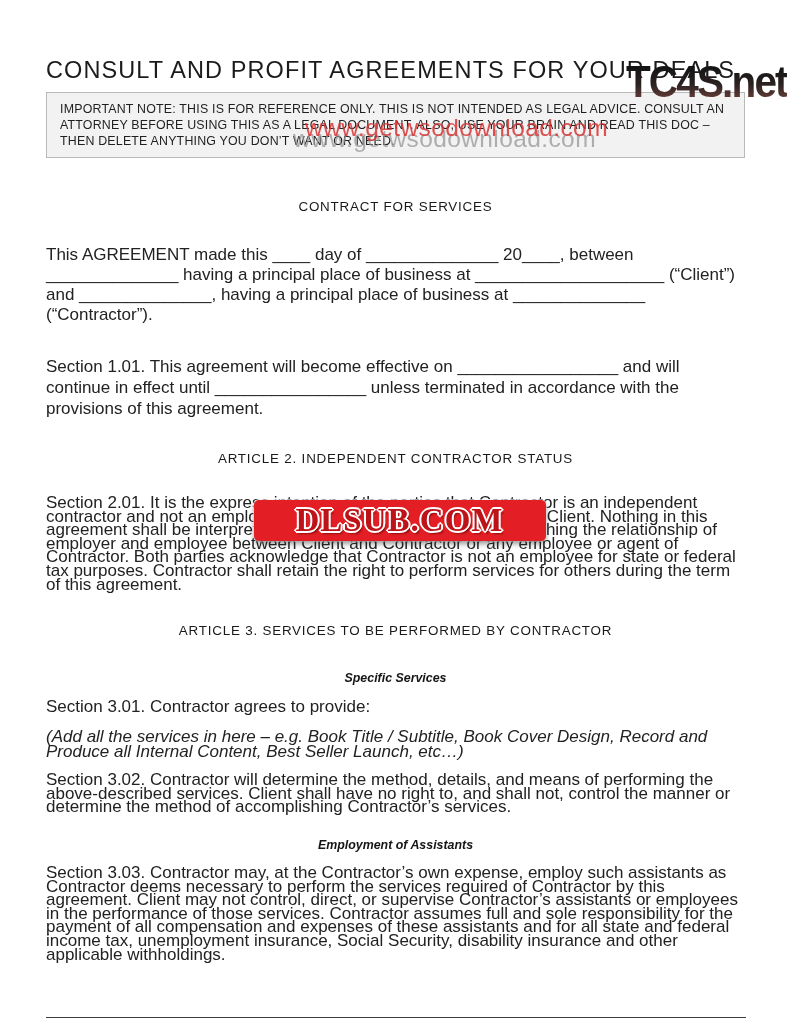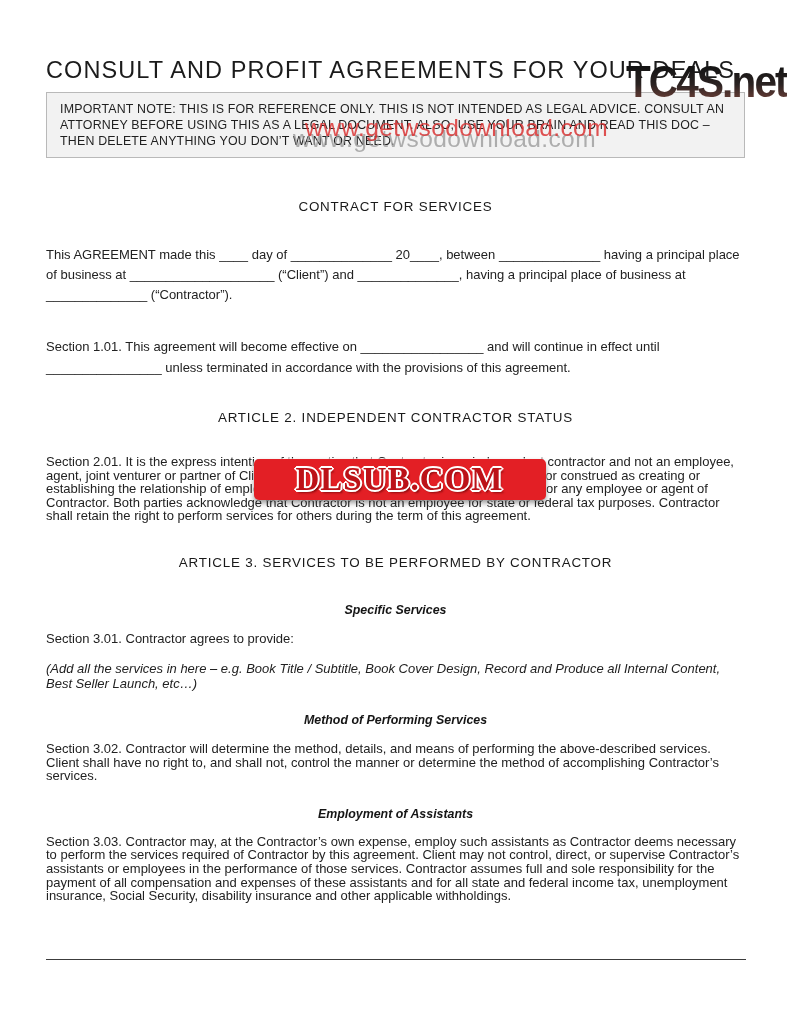--- a/index.html
+++ b/index.html
@@ -78,21 +78,21 @@
     font-weight: 700;
     font-style: italic;
     line-height: 15px;
     color: #151515;
   }
   .sub-1 { margin-top: 33px; }
   .sub-2 { margin-top: 22px; }
   .sub-3 { margin-top: 24px; }
 
   
-  .para { font-size: 13px; color: #222; width: 699px; }
+  .para { font-size: 17px; color: #222; width: 699px; }
   .para.wide   { line-height: 20px; }
   .para.wide2  { line-height: 21px; }
   .para.single { line-height: 13.6px; }
   .p-intro { margin-top: 31px; }
   .p-101   { margin-top: 31px; }
   .p-201-wrap { position: relative; margin-top: 30px; }
   .p-301   { margin-top: 14px; line-height: 14px; }
   .p-services { margin-top: 15px; font-style: italic; line-height: 15px; }
   .p-302   { margin-top: 14px; }
   .p-303   { margin-top: 13px; }
@@ -167,21 +167,20 @@
   </div>
 
   <div class="h-center h-article3">ARTICLE 3. SERVICES TO BE PERFORMED BY CONTRACTOR</div>
 
   <div class="sub-center sub-1">Specific Services</div>
 
   <p class="para p-301">Section 3.01. Contractor agrees to provide:</p>
 
   <p class="para p-services">(Add all the services in here – e.g. Book Title / Subtitle, Book Cover Design, Record and Produce all Internal Content, Best Seller Launch, etc…)</p>
 
-  <div class="sub-center sub-2">Method of Performing Services</div>
 
   <p class="para single p-302">Section 3.02. Contractor will determine the method, details, and means of performing the above-described services. Client shall have no right to, and shall not, control the manner or determine the method of accomplishing Contractor’s services.</p>
 
   <div class="sub-center sub-3">Employment of Assistants</div>
 
   <p class="para single p-303">Section 3.03. Contractor may, at the Contractor’s own expense, employ such assistants as Contractor deems necessary to perform the services required of Contractor by this agreement. Client may not control, direct, or supervise Contractor’s assistants or employees in the performance of those services. Contractor assumes full and sole responsibility for the payment of all compensation and expenses of these assistants and for all state and federal income tax, unemployment insurance, Social Security, disability insurance and other applicable withholdings.</p>
 
   <hr class="footer-rule">
 
 

